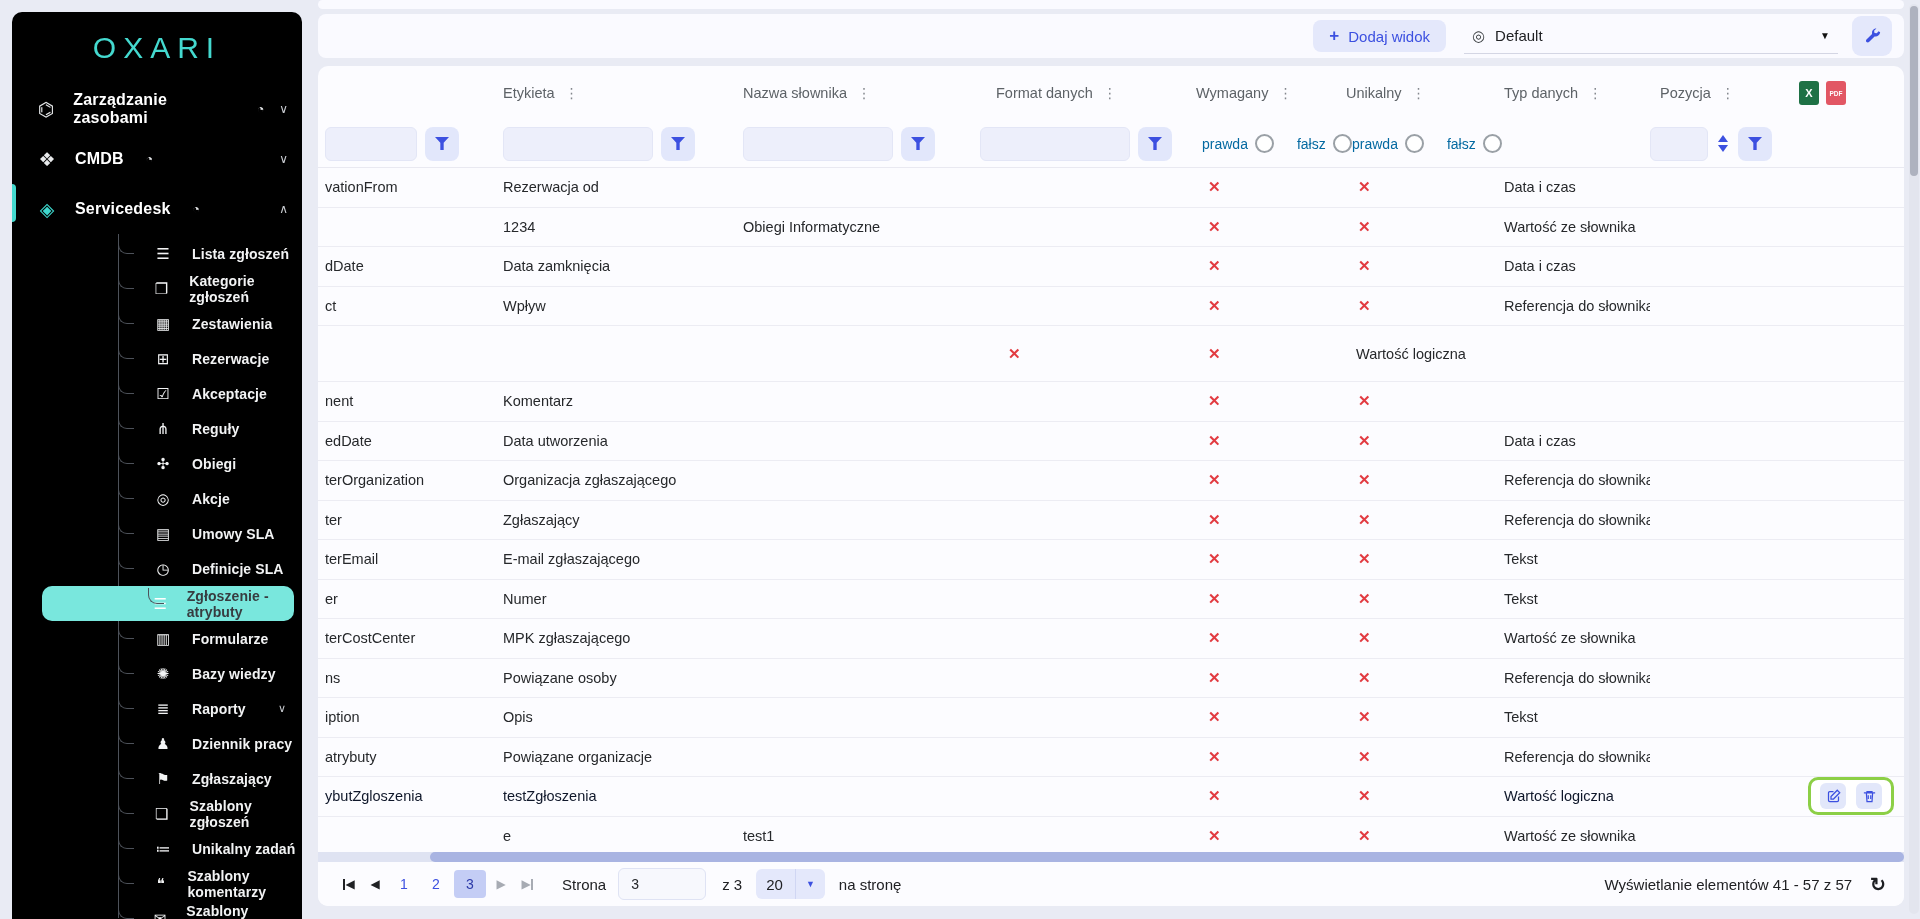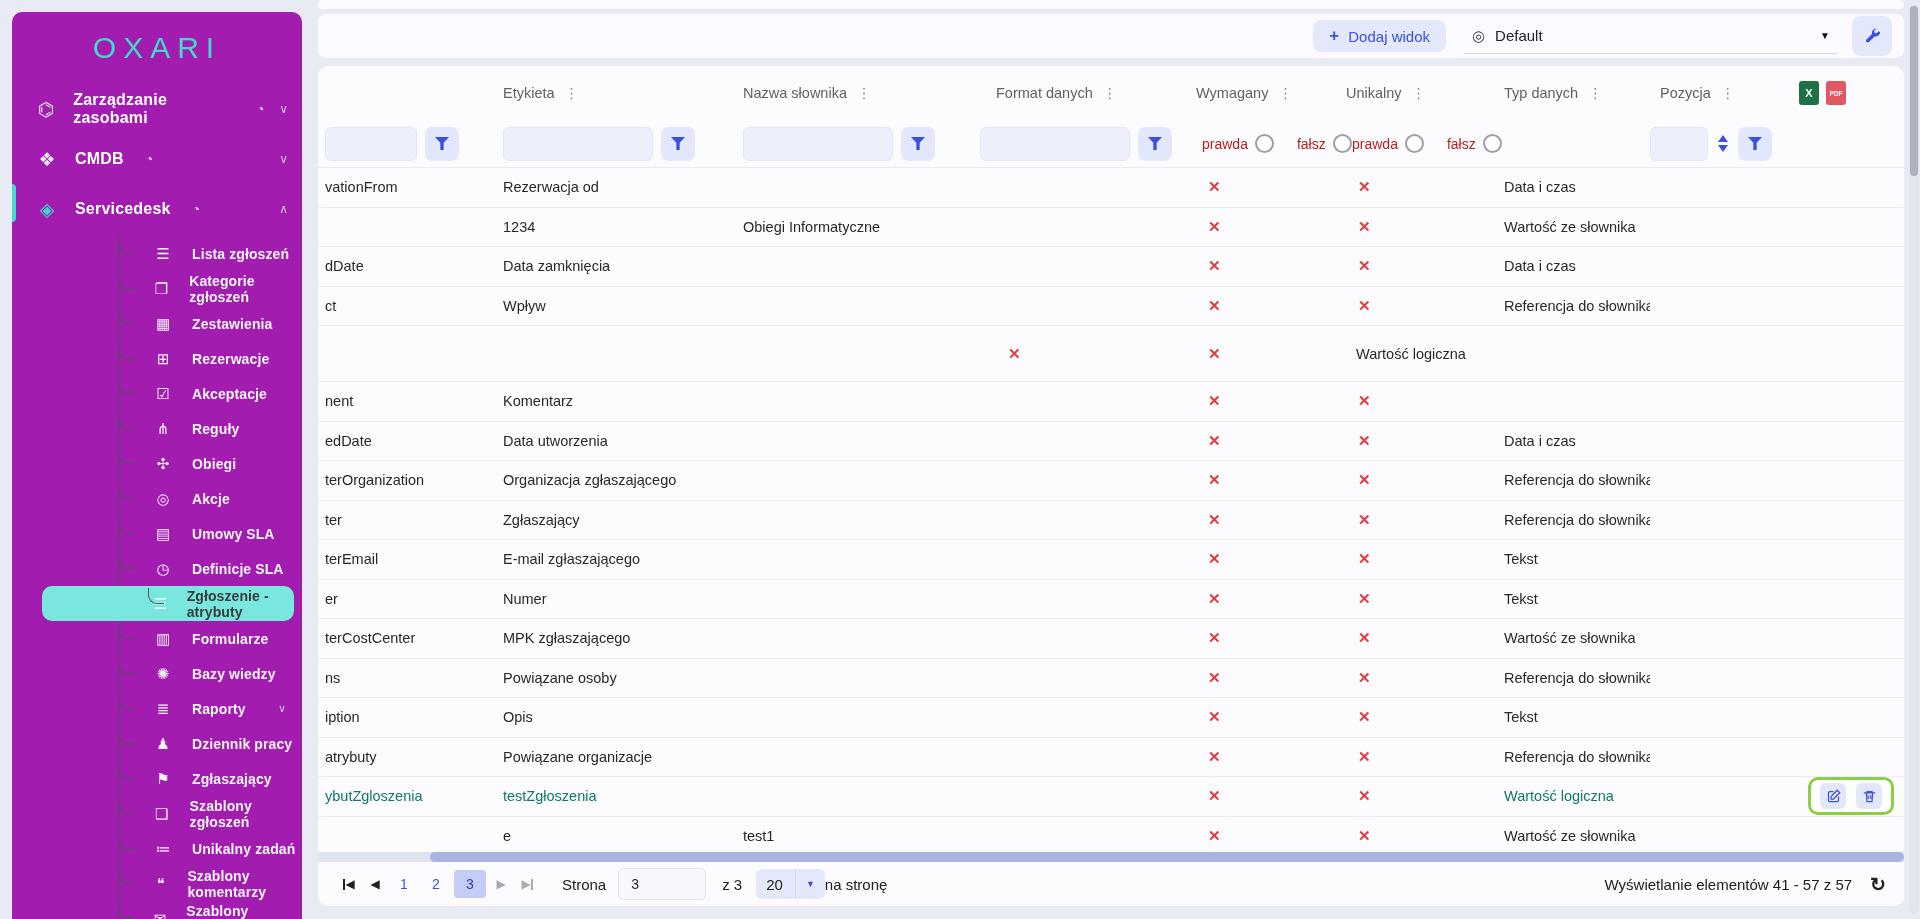--- a/index.html
+++ b/index.html
@@ -1,18 +1,18 @@
 <!DOCTYPE html>
 <html><head>
 <meta charset="utf-8">
 <style>
   html,body{margin:0;padding:0}
   body{width:1920px;height:919px;background:#e9ebf4;font-family:"Liberation Sans",sans-serif;overflow:hidden;position:relative;color:#26282b}
   
-  .sidebar{position:absolute;left:12px;top:12px;width:290px;height:907px;background:#a21caf;border-radius:10px 10px 0 0;overflow:hidden}
+  .sidebar{position:absolute;left:12px;top:12px;width:290px;height:907px;background:#000000;border-radius:10px 10px 0 0;overflow:hidden}
   .logo{height:72px;display:flex;align-items:center;justify-content:center;color:#44d9cf;font-size:30px;letter-spacing:7px;font-weight:400}
   .active-bar{position:absolute;left:0;top:172px;width:4px;height:38px;background:#44d9cf;border-radius:0 4px 4px 0}
   .nav-top .item-top{height:50px;display:flex;align-items:center;padding:0 14px 0 22px;gap:15px;color:#fff;cursor:pointer}
   .item-top .t-icon{width:26px;text-align:center;font-size:19px;color:#e8eaec}
   .item-top.svc .t-icon{color:#3ed8ce}
   .item-top .t-label{font-size:16px;font-weight:700;letter-spacing:.2px}
   .item-top .gauge{font-size:12px;margin-left:7px;color:#e8eaec}
   .item-top .chev{margin-left:auto;color:#c9ccd1;font-size:12px}
   .sub{position:relative;padding:2px 0 0 0}
   .sub::before{content:"";position:absolute;left:106px;top:0;height:calc(100% - 18px);width:1px;background:#4d525a}
@@ -42,52 +42,52 @@
   .hcell.pad16{padding-left:16px}.hcell.pad26{padding-left:26px}.hcell.pad10{padding-left:10px}
   .hcell.exports{justify-content:flex-end;padding-right:58px;gap:7px}
   .xls-icon{width:20px;height:24px;background:#1e7145;border-radius:3px;color:#fff;font-size:11px;font-weight:700;display:flex;align-items:center;justify-content:center;cursor:pointer}
   .pdf-icon{width:20px;height:24px;background:#e25764;border-radius:3px;color:#fff;font-size:6.5px;font-weight:700;display:flex;align-items:center;justify-content:center;cursor:pointer}
   .filters{height:48px;border-bottom:1px solid #e9e9f1}
   .fcombo{display:flex;align-items:center;gap:8px}
   .f-input{height:34px;background:#edeffb;border:1px solid #e3e6f6;border-radius:6px;box-sizing:border-box;font-family:inherit;font-size:14px;padding:0 8px;color:#26282b}
   .f-input.w92{width:92px}.f-input.w150{width:150px}.f-input.w58{width:58px;text-align:right}
   .funnel-btn{width:34px;height:34px;border-radius:8px;background:#e2e7fb;border:none;display:flex;align-items:center;justify-content:center;cursor:pointer;flex:none}
   .funnel{width:14px;height:13px;background:#3c50e0;clip-path:polygon(0 0,100% 0,62% 45%,62% 100%,38% 100%,38% 45%)}
-  .radio-group{display:flex;align-items:center;gap:7px;padding-left:22px;font-size:14px;color:#b91c1c}
+  .radio-group{display:flex;align-items:center;gap:7px;padding-left:22px;font-size:14px;color:#0369a1}
   .radio{width:15px;height:15px;border:2px solid #9aa0a6;border-radius:50%;background:#fff;cursor:pointer;flex:none}
   .radio-group .lbl2{margin-left:16px}
   .spinner{display:flex;flex-direction:column;gap:3px;margin:0 2px}
   .spin-up{width:0;height:0;border-left:5px solid transparent;border-right:5px solid transparent;border-bottom:7px solid #3c50e0;cursor:pointer}
   .spin-dn{width:0;height:0;border-left:5px solid transparent;border-right:5px solid transparent;border-top:7px solid #3c50e0;cursor:pointer}
   
   .row{min-height:39.5px;border-bottom:1px solid #ececf3;font-size:14.5px;color:#26282b}
   .row.tall{min-height:56px}
   .cell{white-space:nowrap;overflow:hidden}
   .cell.wrap{white-space:normal;line-height:1.4;padding-right:24px}
   .xmark{color:#e23b41;font-weight:700;padding-left:28px;font-size:15px}
   .cell.type{padding-left:26px}
-  .row.selected .code,.row.selected .label,.row.selected .type{color:#0f766e}
+  .row.selected .code,.row.selected .label,.row.selected .type{color:#0f172a}
   .actions{display:flex;justify-content:flex-end;padding-right:10px}
   .action-box{display:flex;gap:10px;border:3px solid #8ccf46;border-radius:10px;padding:3px 9px;background:#fff}
   .icon-btn{width:26px;height:26px;background:#e2e7fa;border-radius:6px;border:none;display:flex;align-items:center;justify-content:center;cursor:pointer}
   
   .hscroll{position:absolute;left:0;right:0;bottom:44px;height:10px;background:#dfe3f2}
   .hthumb{position:absolute;left:112px;right:0;top:0;height:100%;background:#a9b4e2;border-radius:5px;cursor:pointer}
   .pager{position:absolute;left:0;right:0;bottom:0;height:44px;display:flex;align-items:center;padding:0 18px;font-size:15px;color:#202124;background:#fcfcff;box-sizing:border-box}
   .pg-ctrl{width:26px;height:28px;display:flex;align-items:center;justify-content:center;font-size:12px;cursor:pointer;color:#202124}
   .pg-ctrl.disabled{color:#a7abb3}
   .pg-ctrl .bar{width:2px;height:11px;background:currentColor;display:inline-block}
   .pg-num{width:28px;height:28px;display:flex;align-items:center;justify-content:center;color:#3c50e0;font-size:14px;cursor:pointer;margin:0 2px}
   .pg-num.active{background:#c4cdf5;border-radius:4px;color:#2c3aa8;width:32px}
   .pg-label{margin-left:22px}
   .pg-input{width:62px;height:30px;border:1px solid #dfe3f4;background:#f7f8fd;border-radius:6px;margin-left:12px;font-family:inherit;font-size:14px;padding:0 12px;color:#26282b;box-sizing:content-box}
   .pg-of{margin:0 14px 0 16px}
   .pg-size{height:30px;background:#e4e8fb;border-radius:6px;display:flex;align-items:center;padding:0 10px;gap:12px;cursor:pointer}
   .pg-size .caret{font-size:9px;color:#3c50e0;border-left:1px solid #d0d6f3;padding-left:10px;height:100%;display:flex;align-items:center}
-  .pg-per{}
+  .pg-per{margin-left:14px}
   .pg-summary{margin-left:auto}
   .refresh{margin-left:18px;font-size:19px;font-weight:700;color:#1d1f22;cursor:pointer}
   .vscroll{position:absolute;right:1px;top:4px;width:10px;height:910px;background:#e3e5ee;border-radius:5px}
   .vthumb{position:absolute;top:2px;left:1px;width:8px;height:170px;background:#aeb2bf;border-radius:4px;cursor:pointer}
 </style>
 </head>
 <body>
 
 <aside class="sidebar">
   <div class="logo">OXARI</div>

